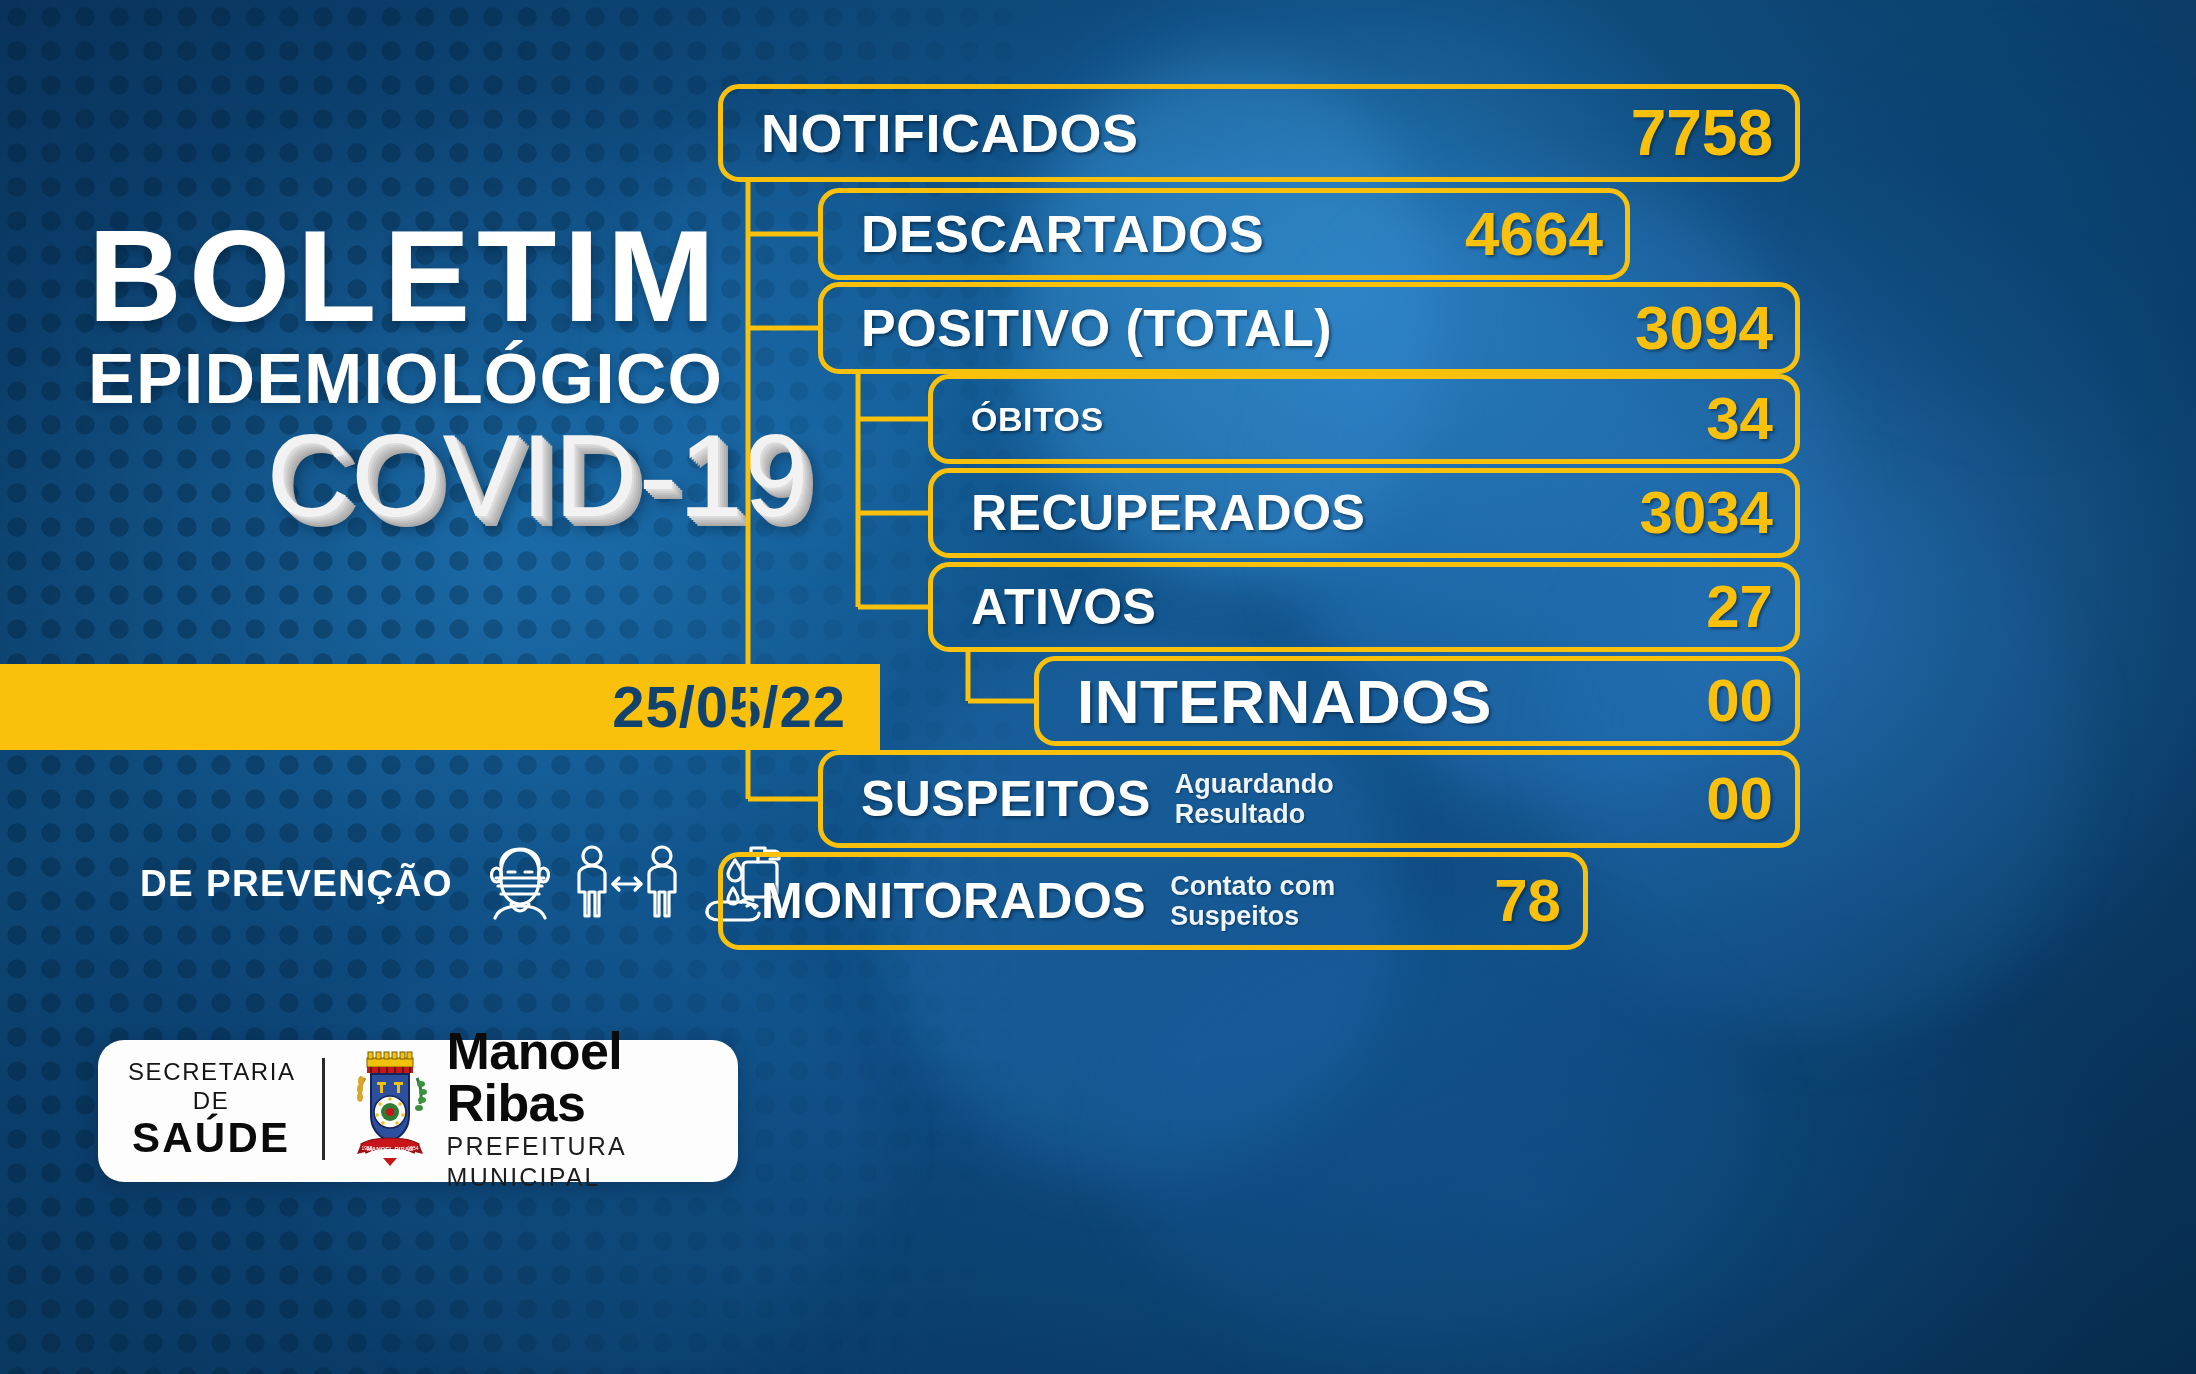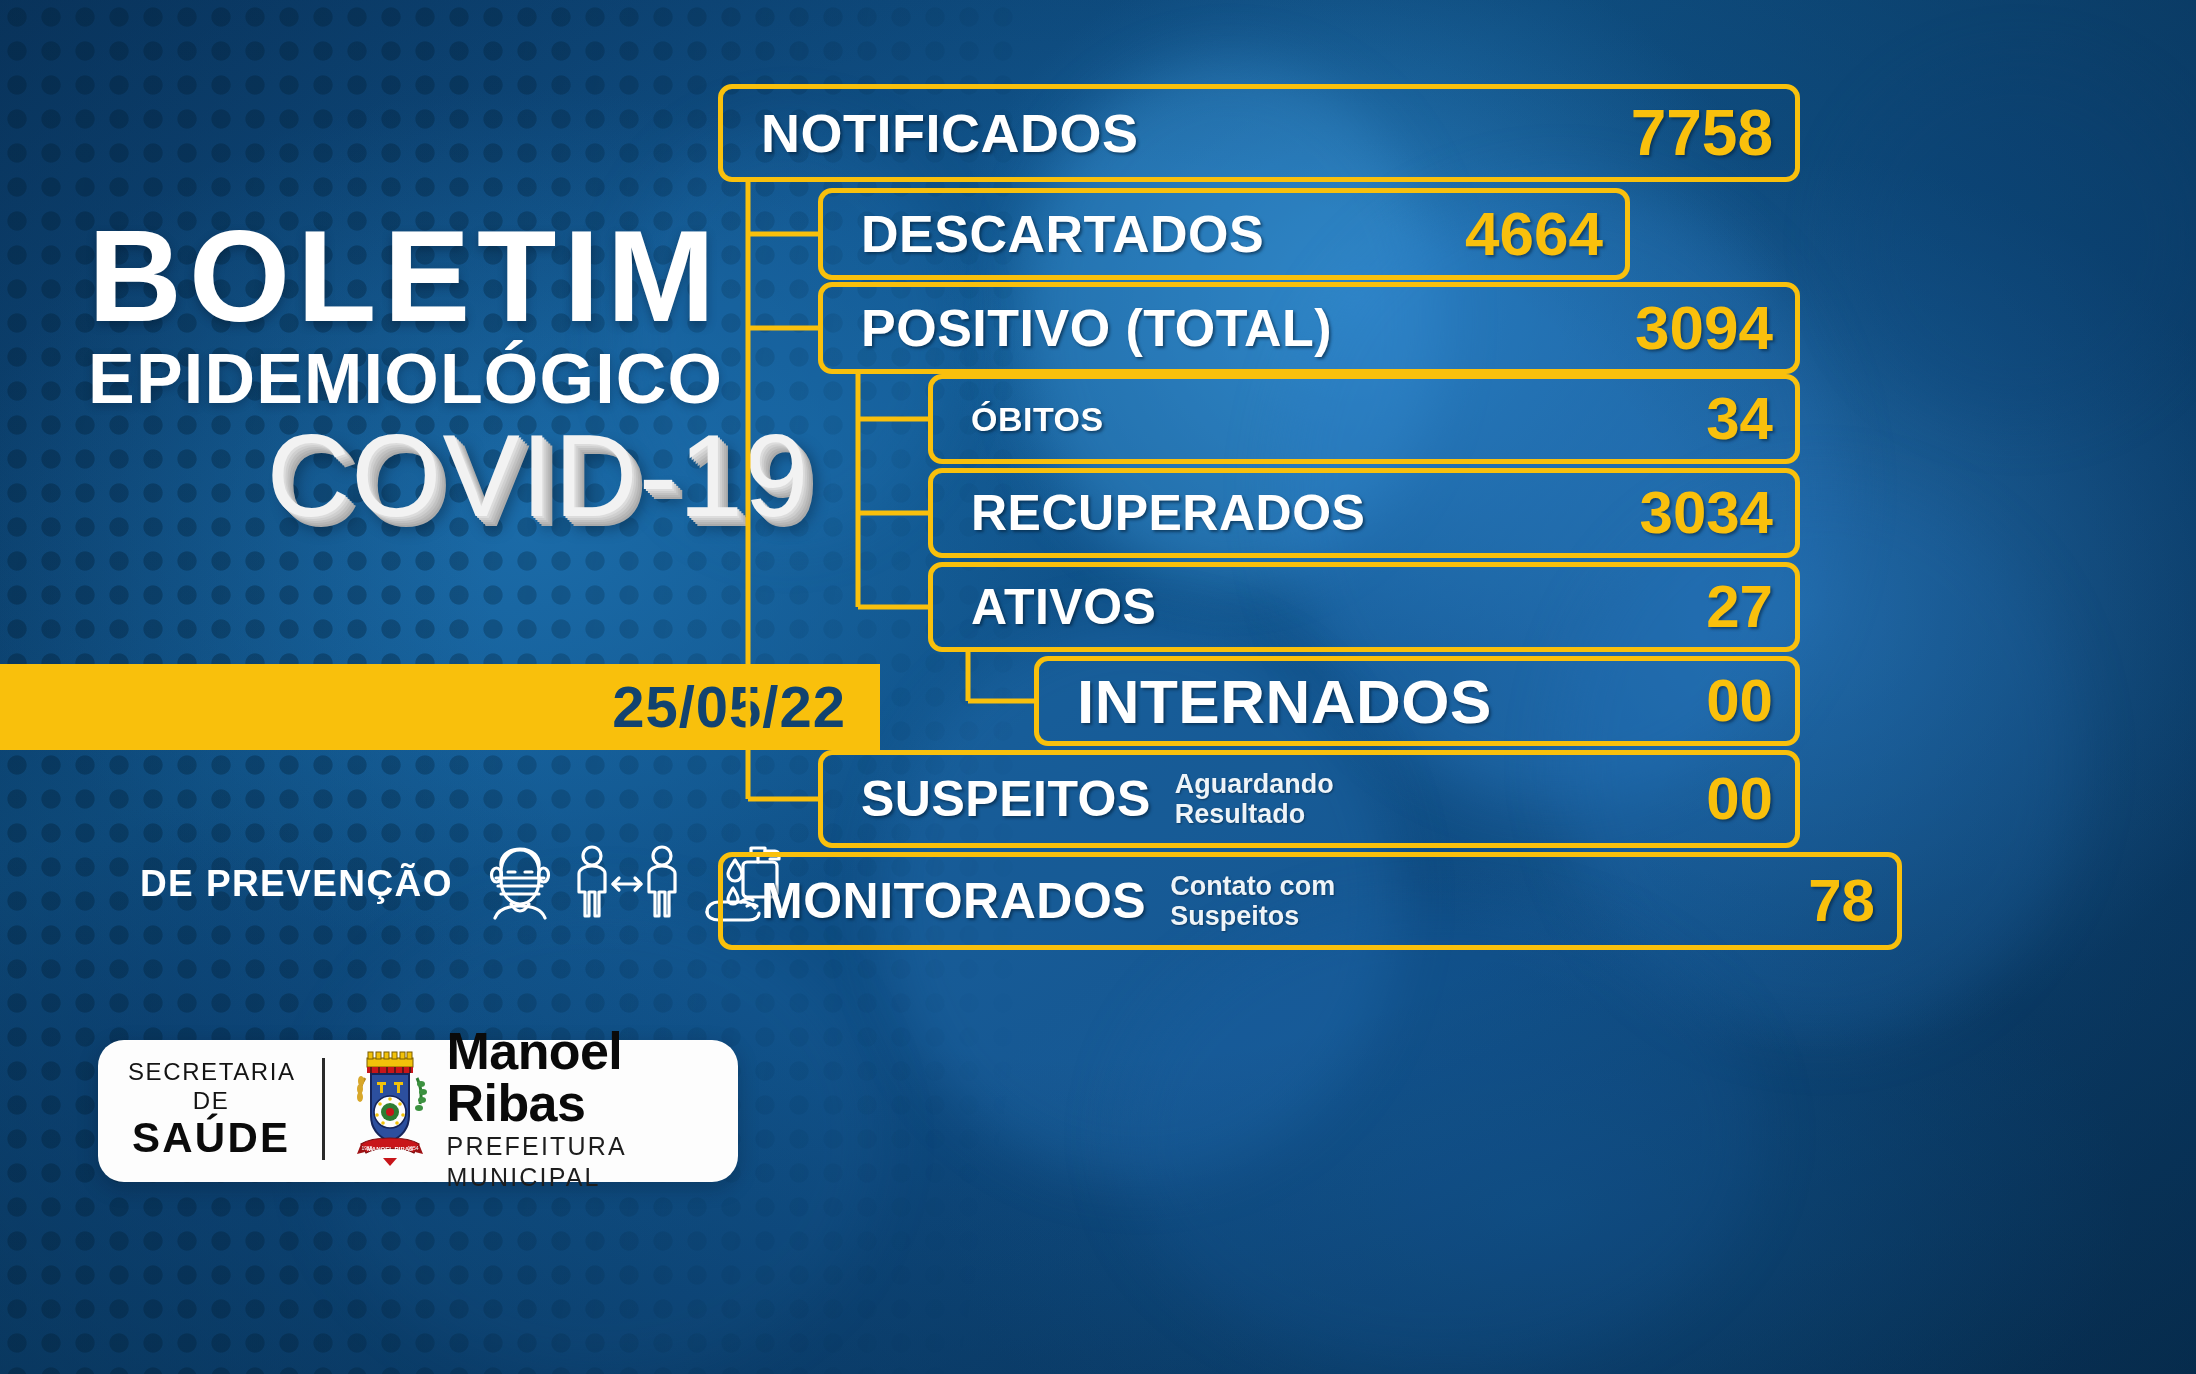--- a/index.html
+++ b/index.html
@@ -91,21 +91,21 @@
   .pref-text { padding-left:14px; }
   .pref-name { font-size:52px; font-weight:bold; color:#0a0a0a; letter-spacing:-.6px; line-height:1; }
   .pref-sub { font-size:25px; color:#1d1d1d; letter-spacing:2.2px; line-height:1.25; margin-top:2px; }
 
   
   #right { position:absolute; left:700px; top:0; width:1496px; height:1374px; }
   #connectors { position:absolute; left:0; top:0; width:1496px; height:1374px; }
 
   .row {
     position:absolute; height:var(--h,78px);
-    border:5px solid #F9C00C; border-radius:14px;
+    border:5px solid #F9C00C; border-radius:21px;
     display:flex; align-items:center;
     padding:0 22px 0 38px;
   }
   .row .label {
     color:#fff; font-weight:bold; letter-spacing:.5px; white-space:nowrap;
     text-shadow:2px 2px 3px rgba(0,25,48,.55);
   }
   .row .sub {
     color:#eef4f8; font-weight:700; line-height:1.12; white-space:nowrap;
     margin-left:24px; font-size:27px;
@@ -320,21 +320,21 @@
         <div class="value" style="font-size: 60px;">00</div>
       </div>
       <div class="row" style="left: 118px; top: 750px; width: 982px; height: 98px;">
         <div class="label" style="font-size: 50px;">SUSPEITOS</div>
         <div class="sub">
           <div>Aguardando</div>
           <div>Resultado</div>
         </div>
         <div class="value" style="font-size: 60px;">00</div>
       </div>
-      <div class="row" style="left: 18px; top: 852px; width: 1184px; height: 98px; align-items: center;">
+      <div class="row" style="left: 18px; top: 852px; width: 870px; height: 98px; align-items: center;">
         <div class="label" style="font-size: 50px;">MONITORADOS</div>
         <div class="sub">
           <div>Contato com</div>
           <div>Suspeitos</div>
         </div>
         <div class="value" style="font-size: 60px;">78</div>
       </div>
     </div>
 </div>
 

